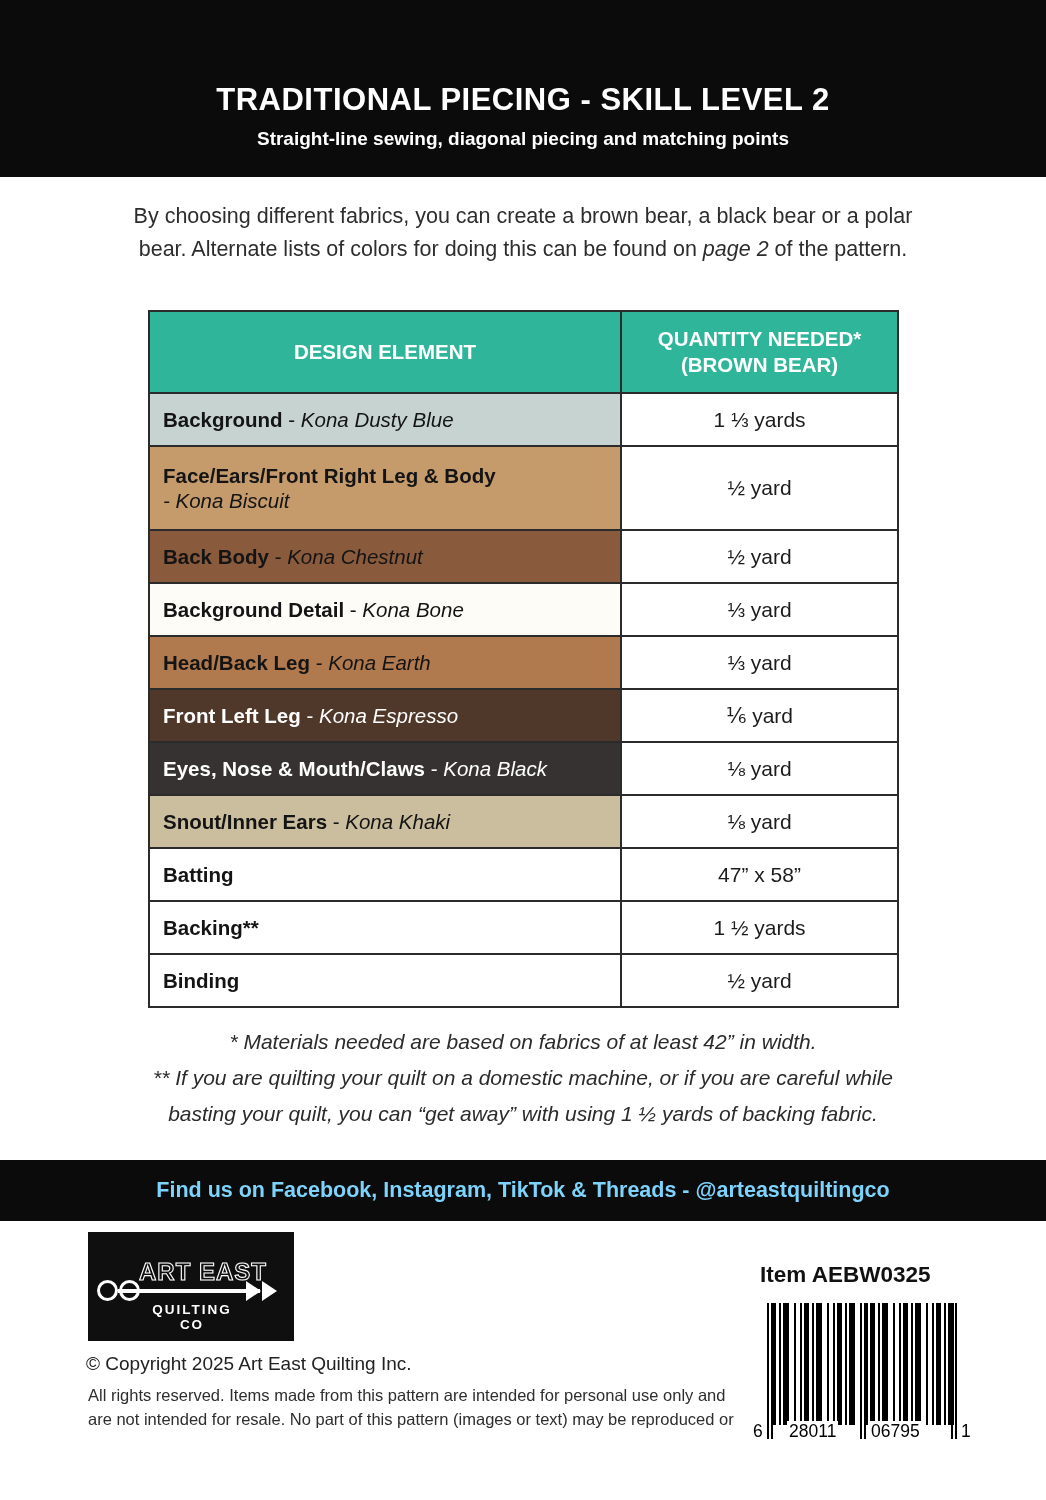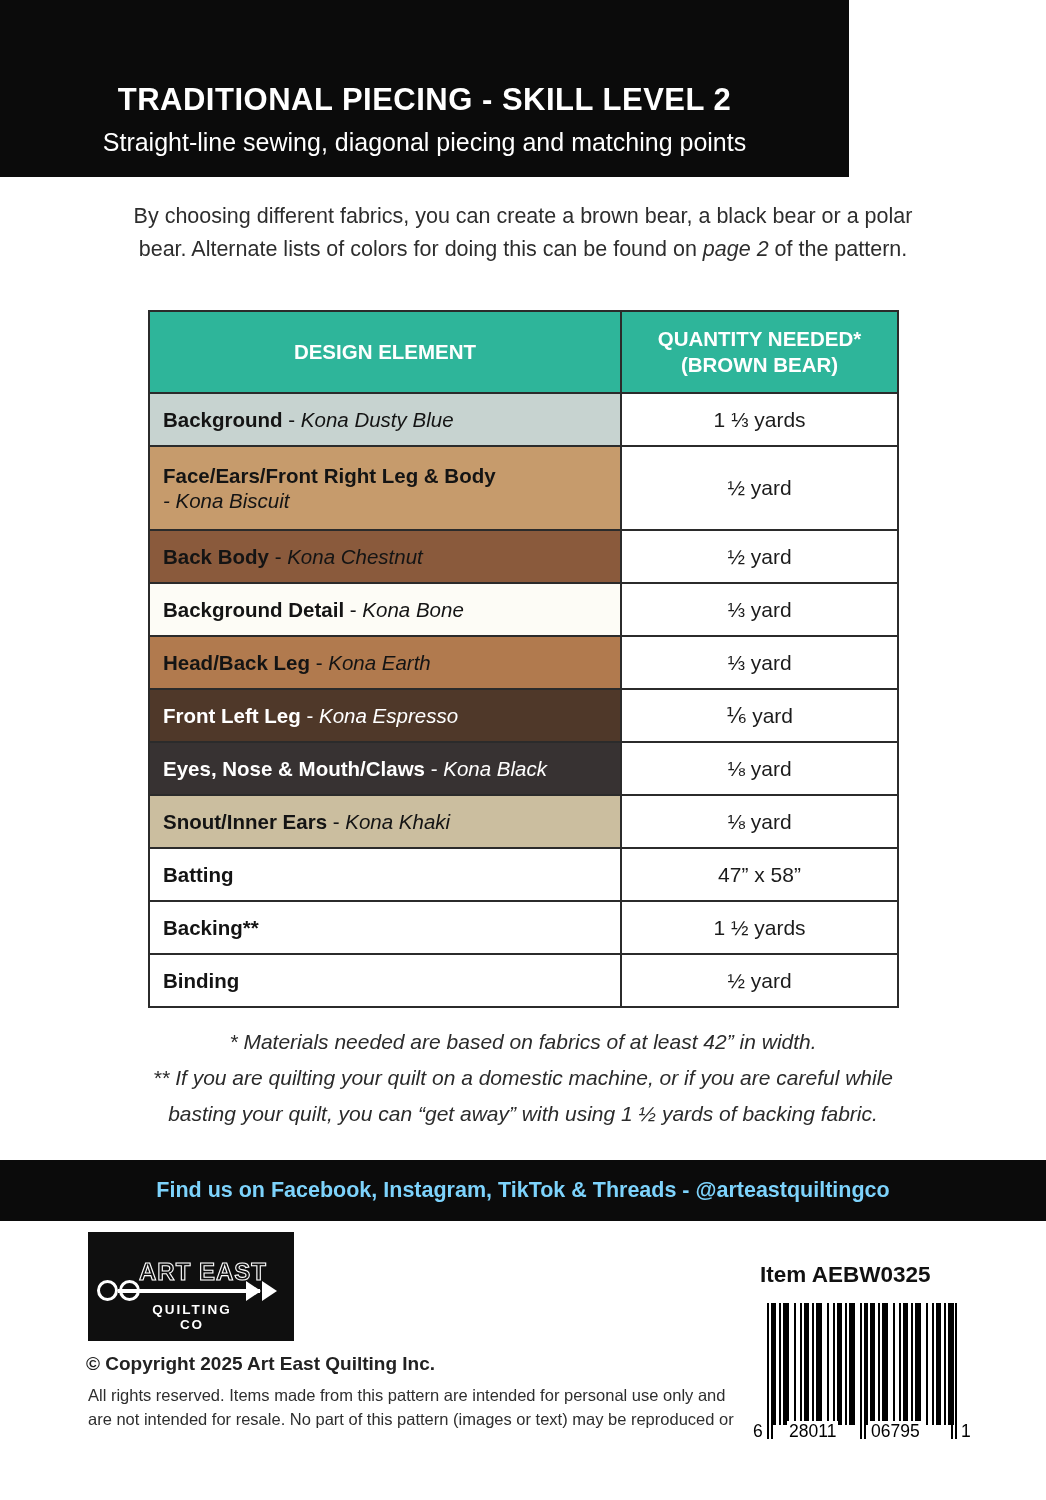--- a/index.html
+++ b/index.html
@@ -1,23 +1,23 @@
 <!DOCTYPE html>
 <html><head>
 <meta charset="utf-8">
 <style>
   * { margin:0; padding:0; box-sizing:border-box; }
   html,body { background:#ffffff; }
   body { font-family:"Liberation Sans","DejaVu Sans",sans-serif; color:#1c1c1c; }
   .page { position:relative; width:1046px; height:1500px; background:#ffffff; margin:0 auto; overflow:hidden; }
 
   
-  .top-band { position:absolute; left:0; top:0; width:849px; height:177px; background:#0b0b0b; text-align:center; }
+  .top-band { position:absolute; left:0; top:0; width:1046px; height:177px; background:#0b0b0b; text-align:center; }
   .top-title { padding-top:82px; font-size:31px; font-weight:bold; color:#ffffff; letter-spacing:.5px; }
-  .top-subtitle { margin-top:10px; font-size:25px; font-weight:normal; color:#ffffff; }
+  .top-subtitle { margin-top:10px; font-size:19px; font-weight:bold; color:#ffffff; }
 
   
   .intro { position:absolute; left:0; top:200px; width:1046px; text-align:center; font-size:21.5px; line-height:33px; color:#2d2d2d; }
   .intro i { font-style:italic; }
 
   
   table.materials { position:absolute; left:148px; top:310px; width:749px; border-collapse:collapse; table-layout:fixed; }
   table.materials col.c1 { width:472px; }
   table.materials col.c2 { width:277px; }
   table.materials th, table.materials td { border:2.5px solid #2b2b2b; }
@@ -54,21 +54,21 @@
   .barcode .bars { position:absolute; left:0; top:0; width:190px; height:122px;
     background:repeating-linear-gradient(90deg,#000 0 2px,#fff 2px 4px,#000 4px 9px,#fff 9px 12px,#000 12px 14px,#fff 14px 16px,#000 16px 22px,#fff 22px 27px,#000 27px 29px,#fff 29px 33px); }
   .barcode .guard { position:absolute; top:0; width:2px; height:136px; background:#000; }
   .guard.gl1 { left:0; } .guard.gl2 { left:4px; }
   .guard.gm1 { left:93px; } .guard.gm2 { left:97px; }
   .guard.gr1 { left:184px; } .guard.gr2 { left:188px; }
   .bdigits { position:absolute; top:118px; left:-16px; width:222px; font-size:17.5px; color:#000; }
   .bdigits span { position:absolute; background:#ffffff; padding:0 2px; }
   .bd1 { left:0; } .bd2 { left:36px; } .bd3 { left:118px; } .bd4 { left:208px; }
 
-  .copyright-line { position:absolute; left:86px; top:1353px; font-size:19px; font-weight:bold; color:#222222; }
+  .copyright-line { position:absolute; left:86px; top:1353px; font-size:19px; font-weight:normal; color:#222222; }
   .legal { position:absolute; left:88px; top:1384px; width:690px; font-size:16.5px; line-height:23.5px; color:#2e2e2e; }
 </style>
 </head>
 <body>
 
 <div class="page">
 
   <header class="top-band">
     <div class="top-title">TRADITIONAL PIECING - SKILL LEVEL 2</div>
     <div class="top-subtitle">Straight-line sewing, diagonal piecing and matching points</div>

